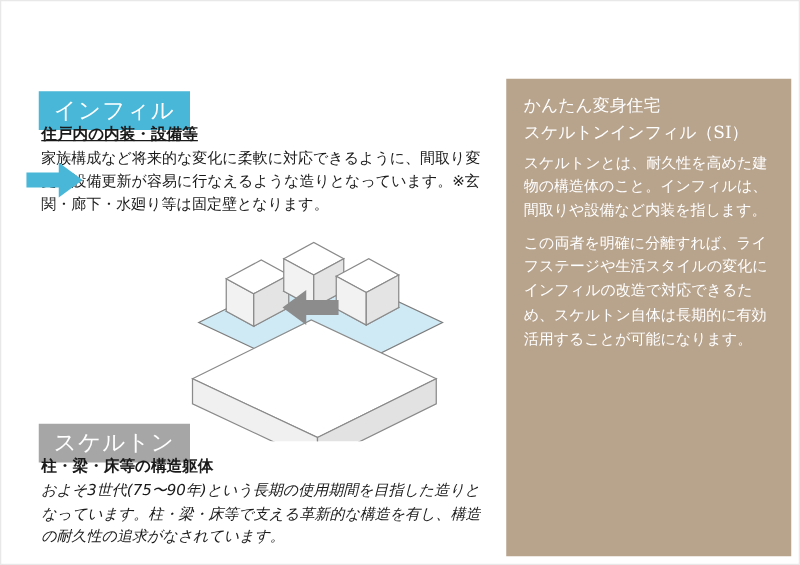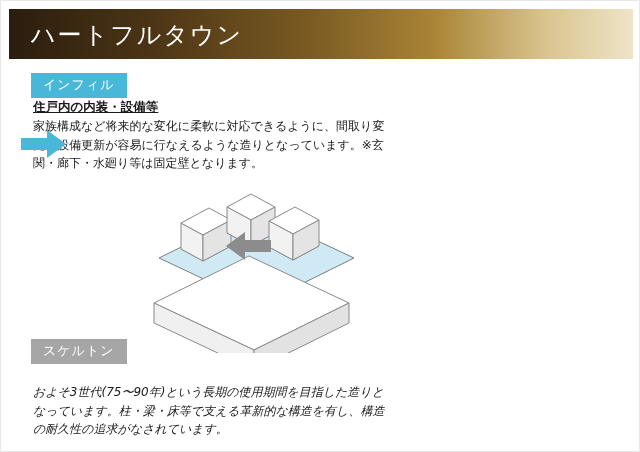--- a/index.html
+++ b/index.html
@@ -44,21 +44,21 @@
   .left-panel {
     position: absolute;
     left: 18px;
     top: 66px;
     width: 378px;
     height: 372px;
   }
   .tag {
     display: inline-block;
     color: #ffffff;
-    font-size: 13px;
+    font-size: 18px;
     padding: 3px 12px 4px 12px;
     font-family: "DejaVu Sans", sans-serif;
     letter-spacing: 1px;
   }
   .tag-infill {
     background: #49b7d8;
     position: absolute;
     left: 12px;
     top: 6px;
   }
@@ -165,23 +165,20 @@
     font-size: 12px;
     line-height: 1.6;
     font-family: "DejaVu Sans", sans-serif;
   }
 </style>
 </head>
 <body>
 
 <div class="page">
 
-  <div class="header">
-    <div class="header-title">ハートフルタウン</div>
-  </div>
 
   <div class="left-panel">
 
     <div class="tag tag-infill">インフィル</div>
 
     <div class="subhead infill-head">住戸内の内装・設備等</div>
     <div class="body-text infill-body">家族構成など将来的な変化に柔軟に対応できるように、間取り変更や設備更新が容易に行なえるような造りとなっています。※玄関・廊下・水廻り等は固定壁となります。</div>
 
     <div class="illus">
       <svg width="300" height="190" viewBox="0 0 300 190">
@@ -217,17 +214,24 @@
       </svg>
     </div>
 
     <div class="arrow-gray">
       <svg width="46" height="30" viewBox="0 0 46 30">
         <polygon points="46,9 20,9 20,1 1,15 20,29 20,21 46,21" fill="#8c8c8c"></polygon>
       </svg>
     </div>
 
     <div class="tag tag-skeleton">スケルトン</div>
+    <div class="subhead skeleton-head">柱・梁・床等の構造躯体</div>
     <div class="body-text skeleton-body">およそ3世代(75〜90年)という長期の使用期間を目指した造りとなっています。柱・梁・床等で支える革新的な構造を有し、構造の耐久性の追求がなされています。</div>
   </div>
 
+  <div class="right-panel">
+    <div class="rp-title" style="white-space: pre-line;">かんたん変身住宅
+スケルトンインフィル（SI）</div>
+    <div class="rp-para1">スケルトンとは、耐久性を高めた建物の構造体のこと。インフィルは、間取りや設備など内装を指します。</div>
+    <div class="rp-para2">この両者を明確に分離すれば、ライフステージや生活スタイルの変化にインフィルの改造で対応できるため、スケルトン自体は長期的に有効活用することが可能になります。</div>
+  </div>
 
 </div>
 
 </body></html>

